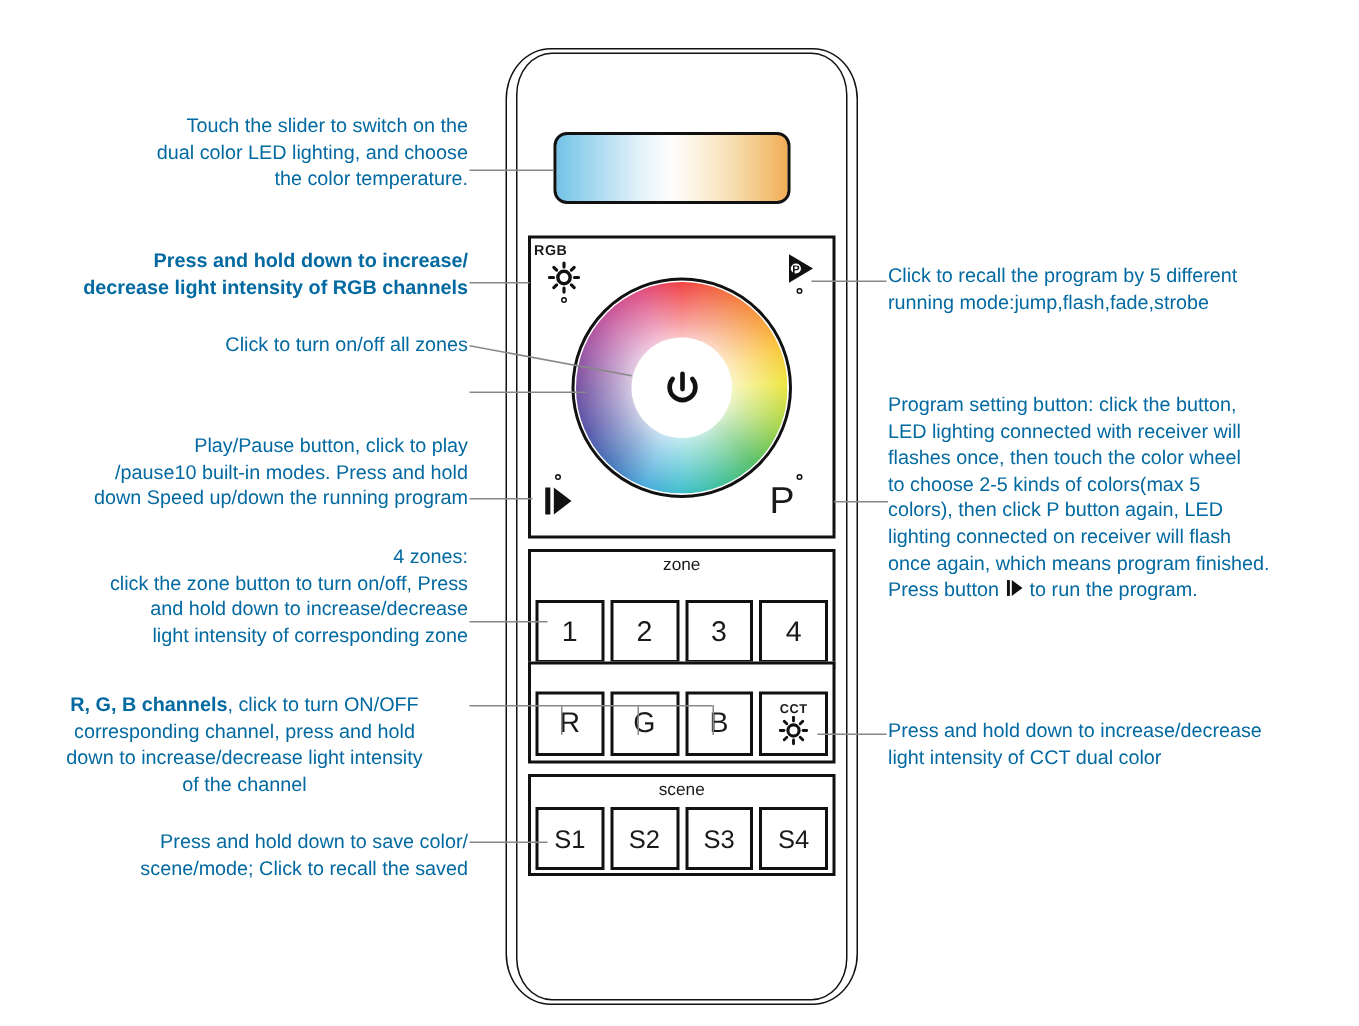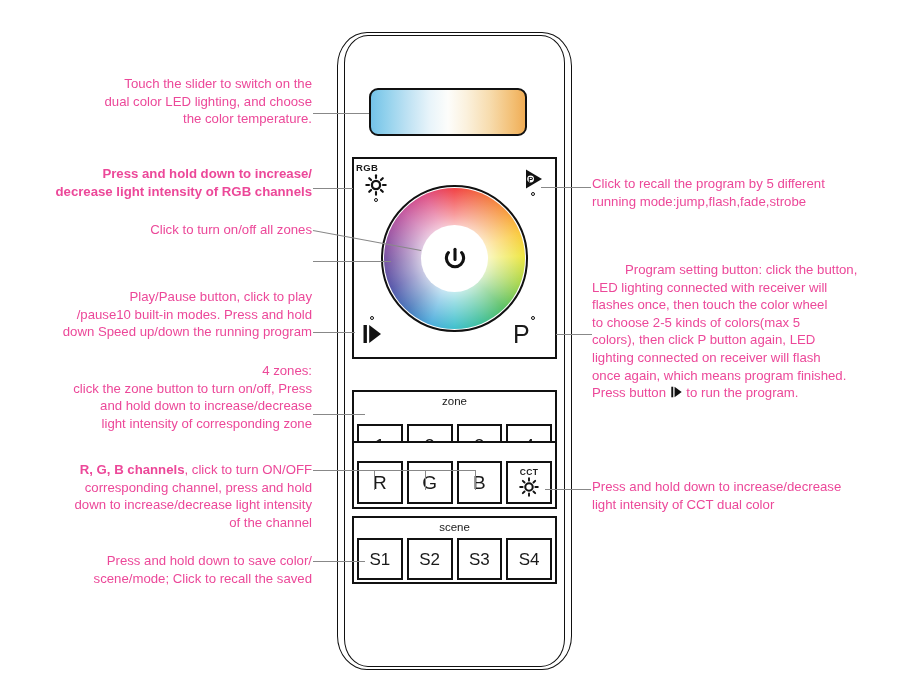--- a/index.html
+++ b/index.html
@@ -168,21 +168,21 @@
 
   
   .panel {
     position: absolute;
     left: 352px;
     width: 205px;
     border: 2.6px solid #111;
     box-sizing: border-box;
     background: #fff;
   }
-  .panel-zone  { top: 366px; height: 80px; margin-top: 24px; }
+  .panel-zone  { top: 366px; height: 80px; }
   .panel-rgb   { top: 441px; height: 68px; }
   .panel-scene { top: 516px; height: 68px; }
 
   .panel-label {
     position: absolute;
     left: 0;
     right: 0;
     top: 1px;
     height: 17px;
     line-height: 17px;
@@ -219,21 +219,21 @@
     font-weight: bold;
     letter-spacing: 0.4px;
     margin-bottom: 0px;
   }
 
   
   .note {
     position: absolute;
     font-size: 13.2px;
     line-height: 17.6px;
-    color: #ec4899;
+    color: #0369a1;
   }
   .note.right-al { text-align: right; }
   .note.left-al  { text-align: left; }
   .note b { font-weight: bold; }
 
   .leader {
     position: absolute;
     height: 0;
     border-top: 1.1px solid #888;
   }
@@ -384,42 +384,42 @@
 /pause10 built-in modes. Press and hold
 down  Speed up/down the running program</div>
   <div class="leader" style="left:313px; top:332px; width:42px;"></div>
 
   <div class="note right-al" style="left:12px; top:362px; width:300px; white-space:pre-line;">4 zones:
 click the zone button to turn on/off, Press
 and hold down to increase/decrease
 light intensity of corresponding zone</div>
   <div class="leader" style="left:313px; top:414px; width:52px;"></div>
 
-  <div class="note right-al" style="left:14px; top:461px; width:298px;">
+  <div class="note right-al" style="left:14px; top:461px; width:298px;text-align:center;">
     <span style="white-space:pre-line;"><b>R, G, B channels</b><span>, click to turn ON/OFF
 corresponding channel, press and hold
 down to increase/decrease light intensity
 of the channel</span></span>
   </div>
   <div class="leader" style="left:313px; top:470px; width:62px;"></div>
   <div class="leader-v" style="left:374px; top:470px; height:20px;"></div>
   <div class="leader-v" style="left:425px; top:470px; height:20px;"></div>
   <div class="leader-v" style="left:475px; top:470px; height:20px;"></div>
   <div class="leader" style="left:374px; top:470px; width:101px;"></div>
 
   <div class="note right-al" style="left:30px; top:552px; width:282px; white-space:pre-line;">Press and hold down to save color/
 scene/mode; Click to recall the saved</div>
   <div class="leader" style="left:313px; top:561px; width:52px;"></div>
 
   <div class="note left-al" style="left:592px; top:175px; width:308px; white-space:pre-line;">Click to recall the program by 5 different
 running mode:jump,flash,fade,strobe</div>
   <div class="leader" style="left:541px; top:187px; width:50px;"></div>
 
   <div class="note left-al" style="left:592px; top:261px; width:312px;">
-    <span style="white-space:pre-line;margin-left:33px;"><span>Program setting button: click the button,
+    <span style="white-space:pre-line;"><span>Program setting button: click the button,
 LED lighting connected with receiver will
 flashes once, then touch the color wheel
 to choose 2-5 kinds of colors(max 5
 colors), then click P button again, LED
 lighting connected on receiver will flash
 once again, which means program finished.
 Press button </span><span class="inline-play"><svg width="13" height="14" viewBox="0 0 16 16">
             <rect x="1.6" y="1.5" width="2.4" height="13" fill="#111"></rect>
             <path d="M5.6 1.5 L14.4 8 L5.6 14.5 Z" fill="#111"></path>
           </svg></span><span> to run the program.</span></span>

